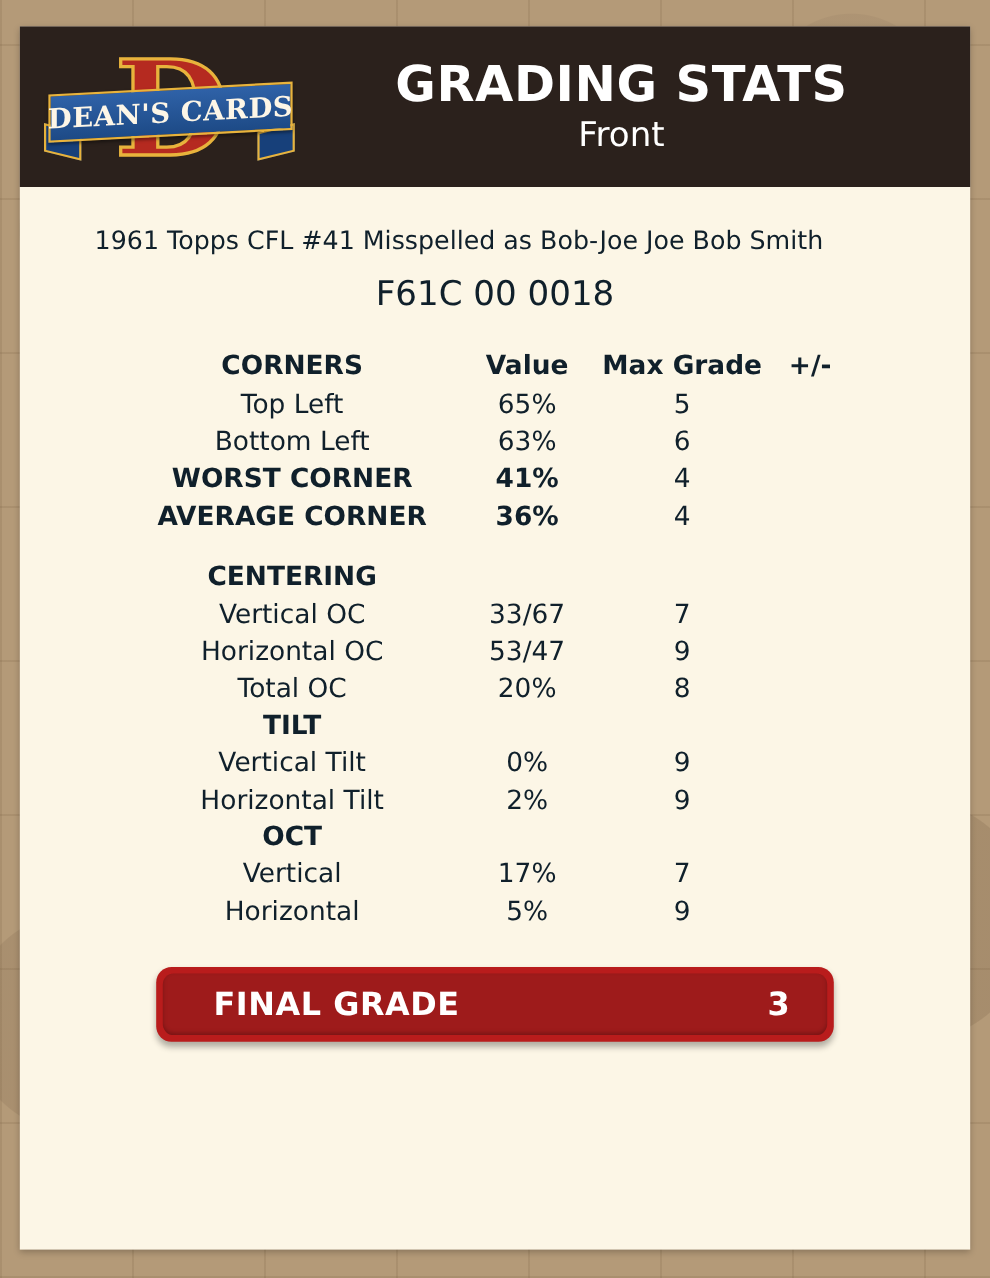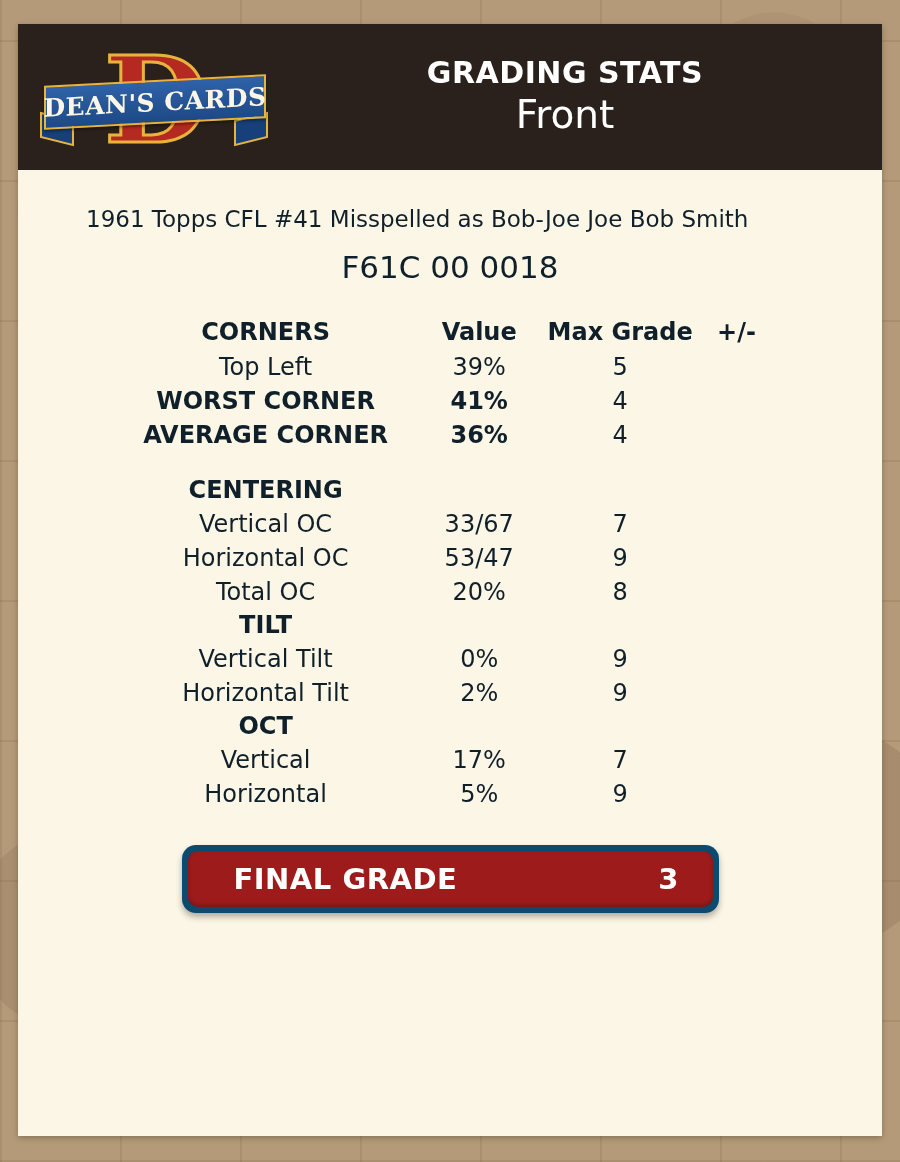--- a/index.html
+++ b/index.html
@@ -94,27 +94,27 @@
   .logo-tail-l { left: 22px; transform: skewY(14deg); }
   .logo-tail-r { left: 216px; transform: skewY(-14deg); }
 
   .header-titles {
     flex: 1;
     text-align: center;
     color: #ffffff;
     padding-right: 40px;
   }
   .header-title {
-    font-size: 30px;
+    font-size: 45px;
     font-weight: bold;
     letter-spacing: 0.5px;
     line-height: 1.05;
   }
   .header-subtitle {
-    font-size: 39px;
+    font-size: 31px;
     font-weight: normal;
     margin-top: 4px;
   }
   
   .content {
     padding: 34px 40px 0 40px;
     color: #16232e;
   }
   .card-title {
     font-size: 23px;
@@ -148,22 +148,22 @@
   tr.section td.c-label { font-weight: bold; padding-top: 2px; }
   tr.section-gap td { height: 22px; }
   tr.head td { font-weight: bold; font-size: 24px; padding-bottom: 4px; }
   td.indent { padding-left: 48px; }
   tr.bold td { font-weight: bold; }
   tr.bold td.c-max { font-weight: normal; }
 
   
   .final-wrap {
     margin: 34px auto 0 auto;
-    width: 537px;
-    background: #0c4a6e;
+    width: 616px;
+    background: #b91c1c;
     border-radius: 14px;
     padding: 6px;
     box-shadow: 0 4px 6px rgba(0,0,0,0.30);
   }
   .final-bar {
     background: #9e1b1b;
     border-radius: 10px;
     height: 56px;
     display: flex;
     align-items: center;
@@ -216,22 +216,28 @@
       <tbody>
         <tr class="head">
           <td class="c-label">CORNERS</td>
           <td class="c-value">Value</td>
           <td class="c-max">Max Grade</td>
           <td class="c-pm">+/-</td>
         </tr>
 
         <tr>
           <td class="c-label indent">Top Left</td>
-          <td class="c-value">39%</td>
+          <td class="c-value">65%</td>
           <td class="c-max">5</td>
+          <td class="c-pm"></td>
+        </tr>
+        <tr>
+          <td class="c-label indent">Bottom Left</td>
+          <td class="c-value">63%</td>
+          <td class="c-max">6</td>
           <td class="c-pm"></td>
         </tr>
         <tr class="bold">
           <td class="c-label">WORST CORNER</td>
           <td class="c-value">41%</td>
           <td class="c-max">4</td>
           <td class="c-pm"></td>
         </tr>
         <tr class="bold">
           <td class="c-label">AVERAGE CORNER</td>

